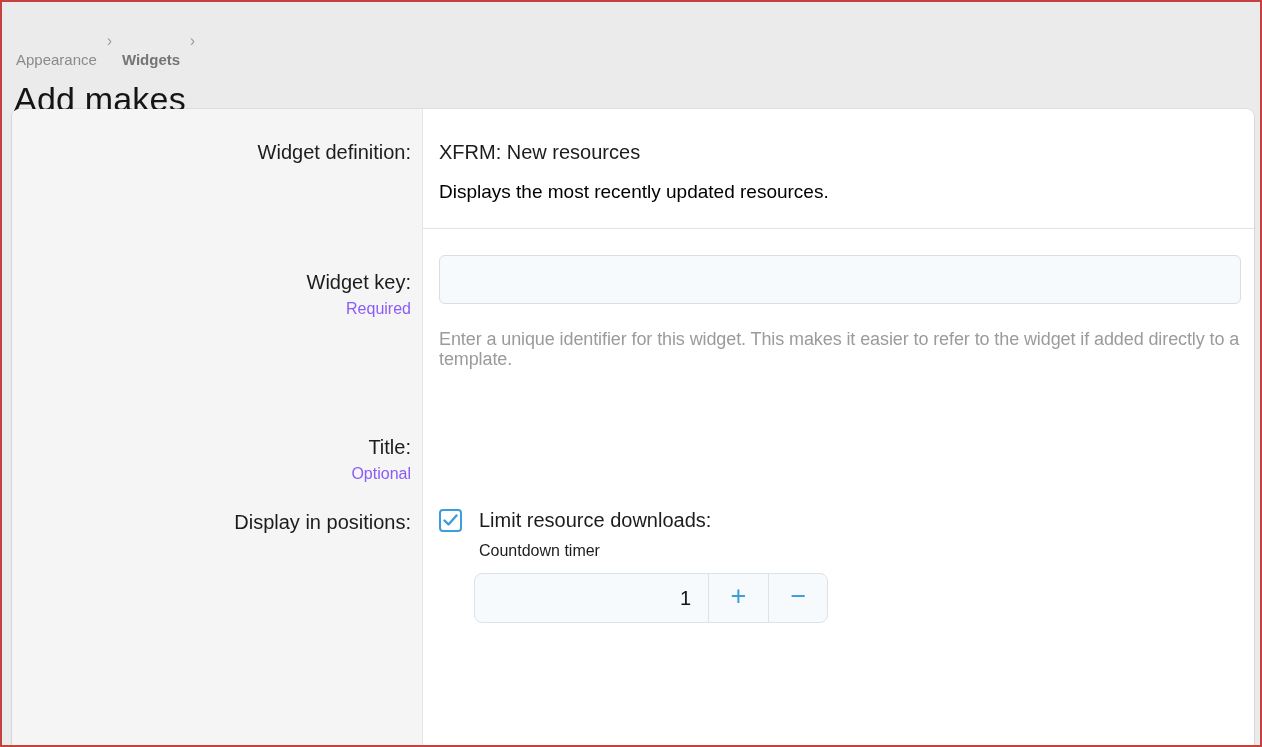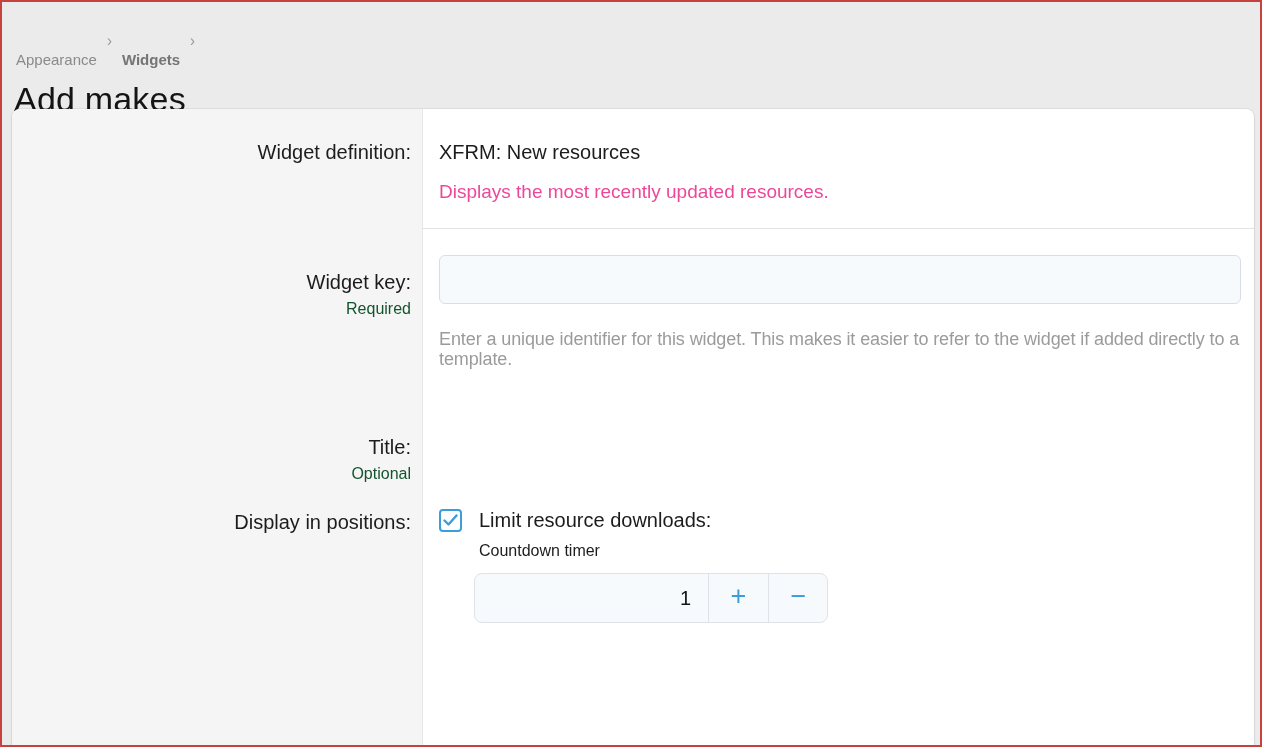--- a/index.html
+++ b/index.html
@@ -70,21 +70,21 @@
     text-align: right;
     padding-right: 12px;
   }
   .row-label {
     font-size: 20px;
     color: #1c1c1c;
     line-height: 26px;
   }
   .row-hint {
     font-size: 16px;
-    color: #14532d;
+    color: #8b5cf6;
     margin-top: 5px;
   }
   .row-content-cell {
     flex: 1;
     padding-left: 16px;
     padding-right: 13px;
     min-width: 0;
   }
 
   
@@ -100,21 +100,21 @@
   .row-def .row-content-cell { border-bottom: 1px solid #e3e3e3; }
 
   .def-value {
     font-size: 20px;
     color: #1c1c1c;
     line-height: 26px;
   }
   .def-desc {
     margin-top: 16px;
     font-size: 19px;
-    color: #ec4899;
+    color: #000000;
   }
 
   .text-input {
     display: block;
     width: 100%;
     height: 49px;
     background: #f7fafc;
     border: 1px solid #d8dee4;
     border-radius: 6px;
     font-family: "Liberation Sans", sans-serif;

